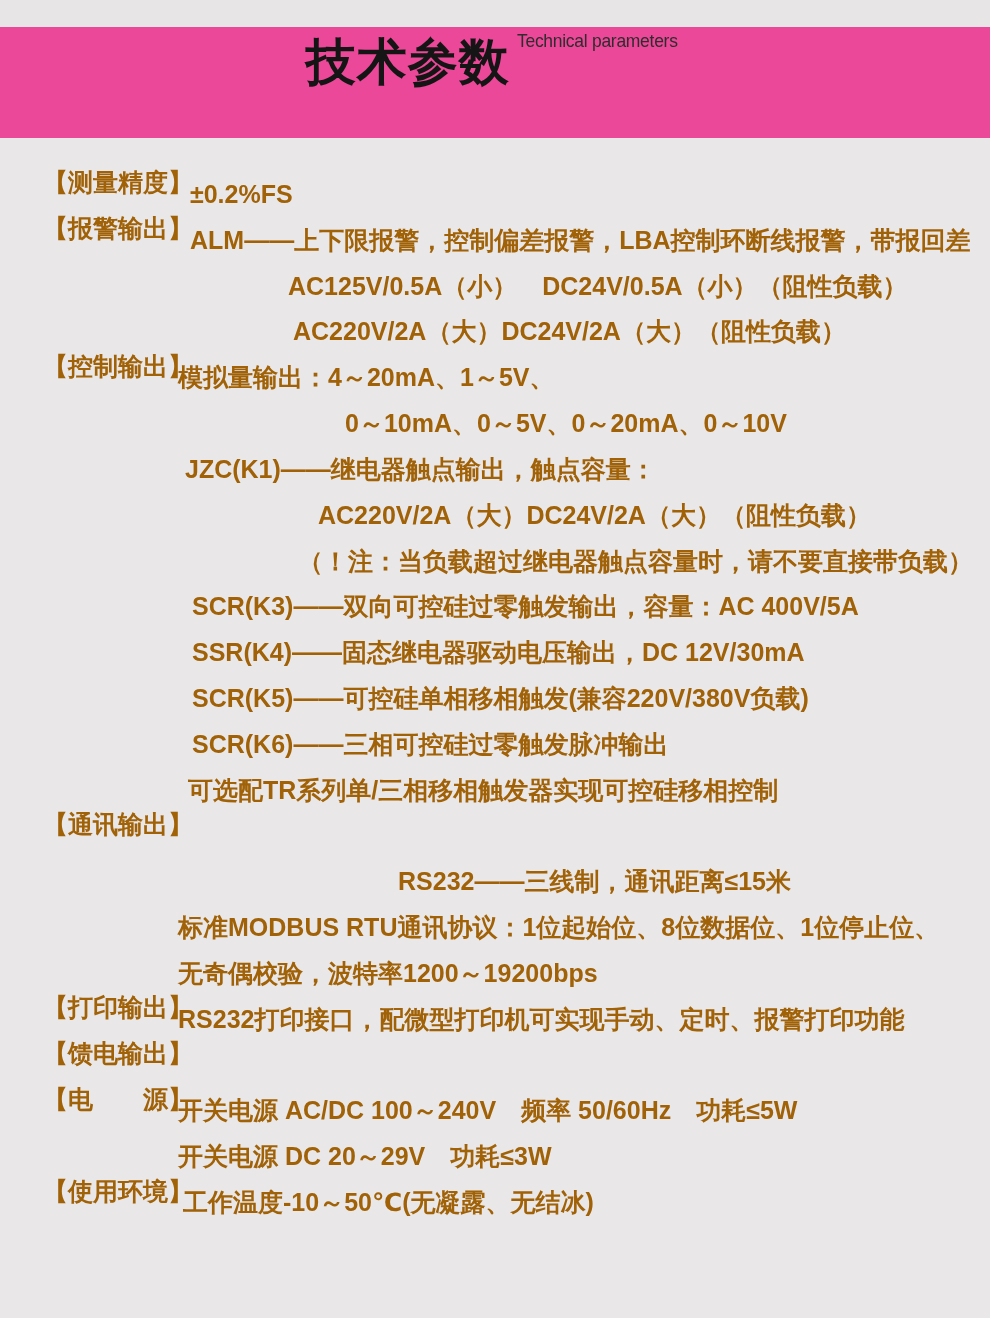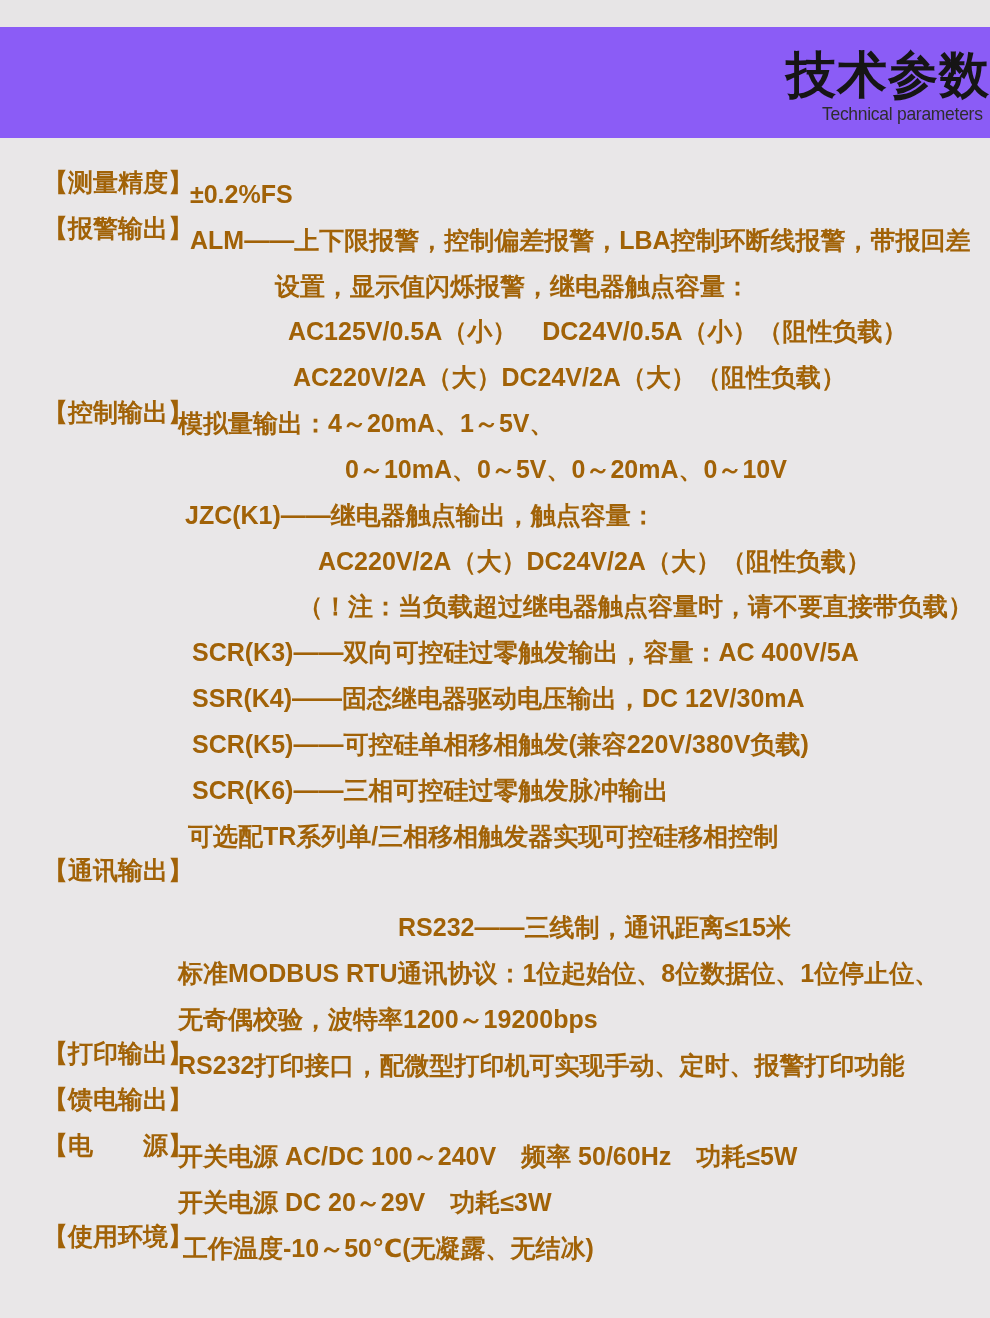--- a/index.html
+++ b/index.html
@@ -11,22 +11,22 @@
     background: #e9e7e8;
     overflow: hidden;
     color: #1b1a1a;
   }
   #top-strip {
     position: absolute; top:0; left:0; width:100%; height:27px;
     background: #e7e5e6;
   }
   #header-band {
     position: absolute; top:27px; left:0; width:100%; height:111px;
-    background: #8b5cf6;
-    display: flex; flex-direction: column; align-items: flex-end; justify-content: center;
+    background: #ec4899;
+    display: flex; flex-direction: row; align-items: flex-start; justify-content: center;
   }
   .page-title {
     font-size: 50px;
     font-weight: 700;
     line-height: 1.0;
     letter-spacing: 1px;
     color: #161515;
     margin-top: 10px;
   }
   .page-subtitle {
@@ -77,23 +77,20 @@
   </div>
 
   <div id="spec-list">
     <div class="line p190">
       <span class="label">【测量精度】</span>
       <span class="text">±0.2%FS</span>
     </div>
     <div class="line p190">
       <span class="label">【报警输出】</span>
       <span class="text">ALM——上下限报警，控制偏差报警，LBA控制环断线报警，带报回差</span>
-    </div>
-    <div class="line p275">
-      <span class="text">设置，显示值闪烁报警，继电器触点容量：</span>
     </div>
     <div class="line p288">
       <span class="text">AC125V/0.5A（小）　DC24V/0.5A（小）（阻性负载）</span>
     </div>
     <div class="line p293">
       <span class="text">AC220V/2A（大）DC24V/2A（大）（阻性负载）</span>
     </div>
     <div class="line p178">
       <span class="label">【控制输出】</span>
       <span class="text">模拟量输出：4～20mA、1～5V、</span>

